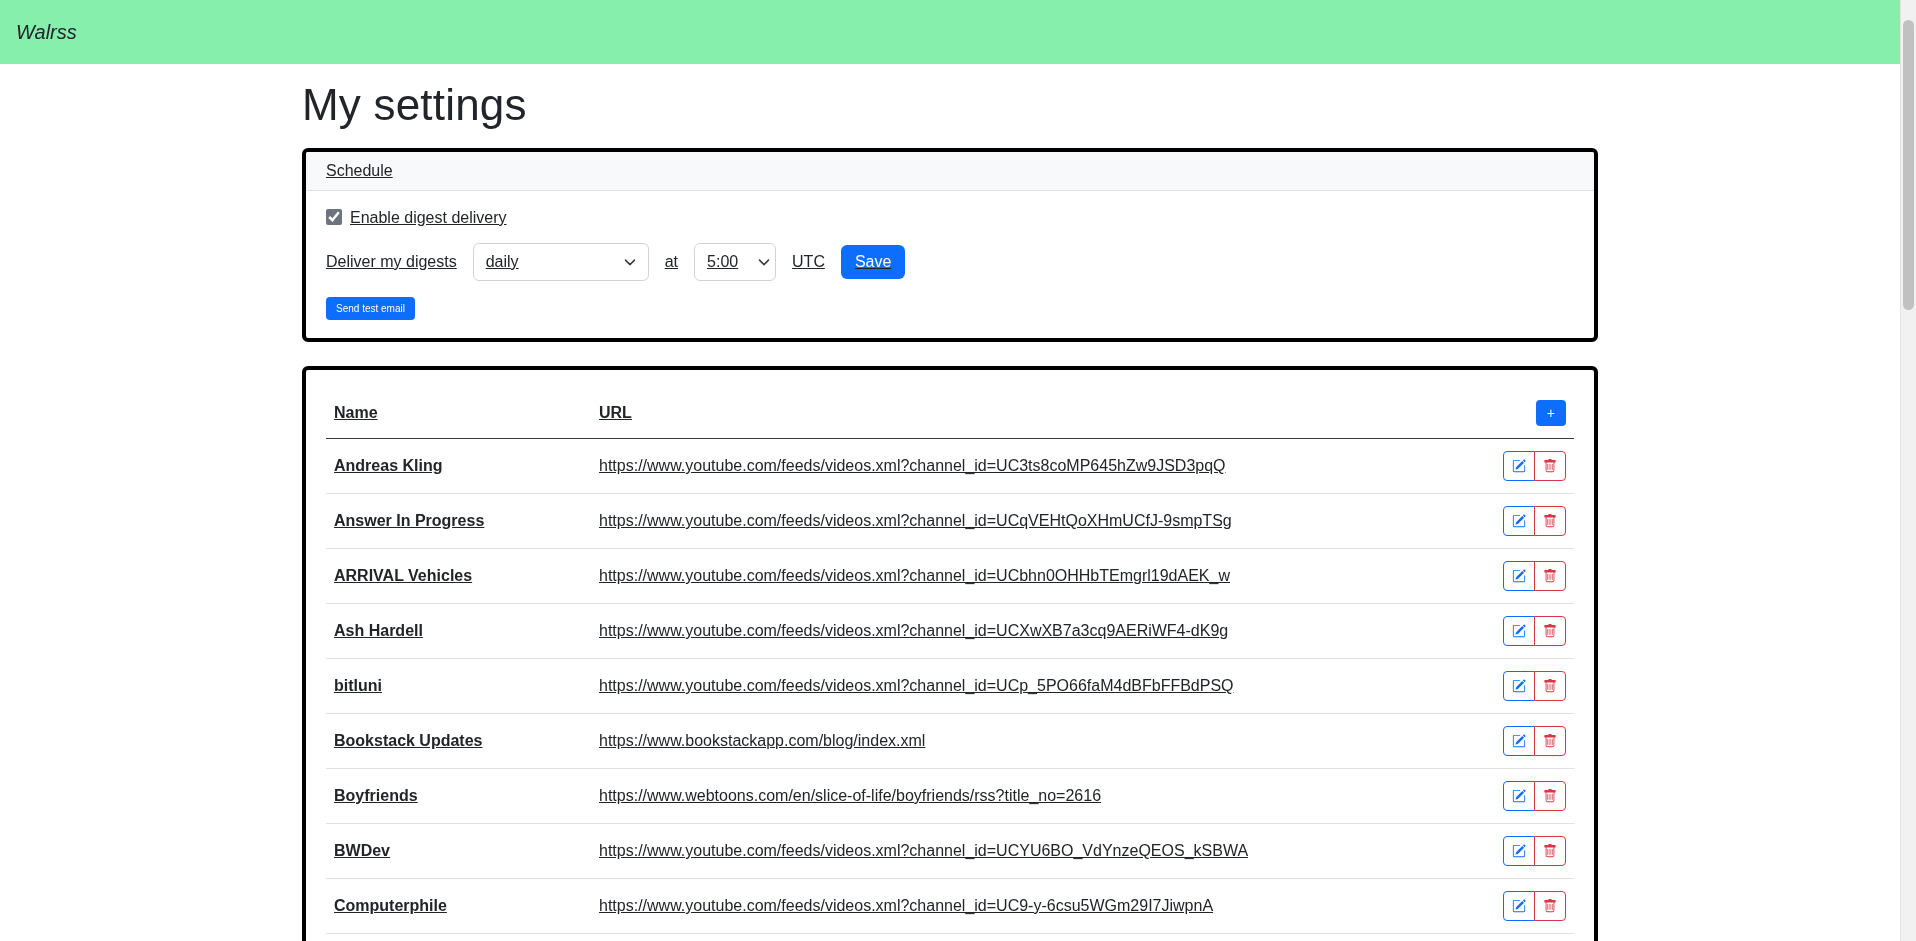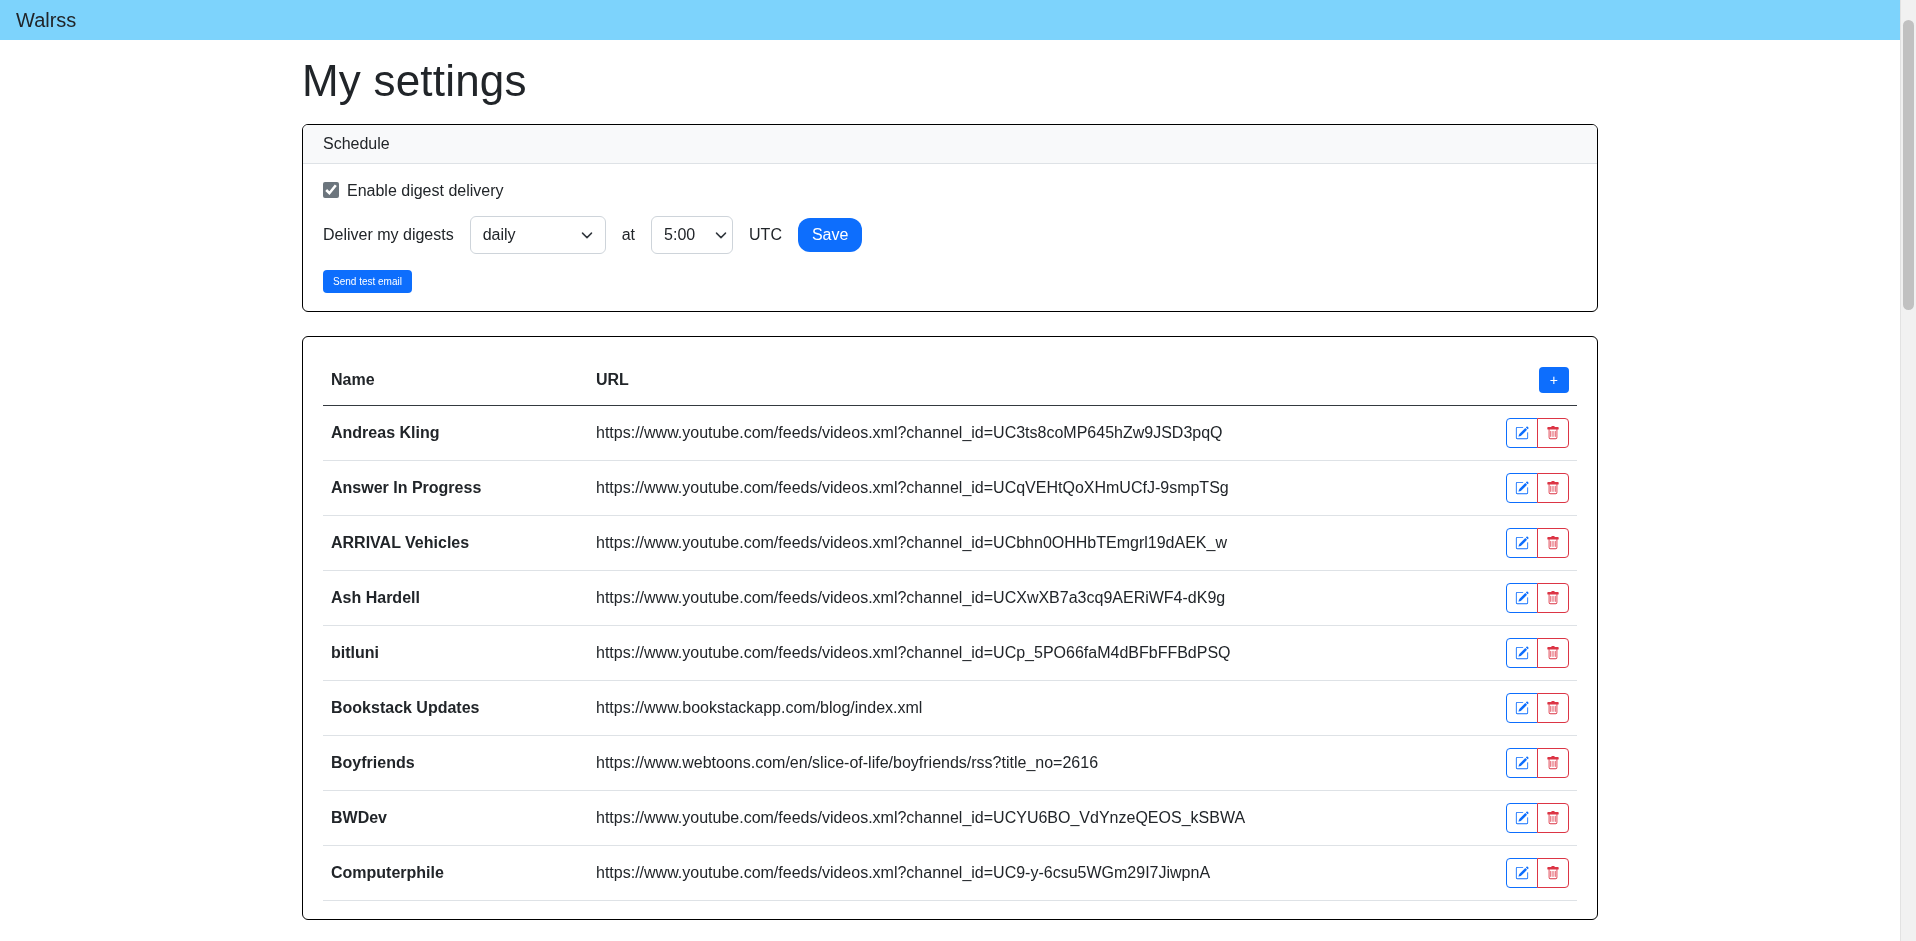--- a/index.html
+++ b/index.html
@@ -7,55 +7,55 @@
   body {
     width:1916px; height:941px; overflow:hidden;
     font-family:"Liberation Sans", sans-serif;
     font-size:16px; color:#212529; background:#fff;
     position:relative;
   }
   .viewport { width:1900px; height:941px; overflow:hidden; }
 
   
   .navbar {
-    height:40px; background:#7dd3fc;
-    display:flex; align-items:center; padding:0 16px;
+    height:64px; background:#86efac;
+    display:flex; align-items:center; padding:0 16px;font-style:italic;
   }
   .navbar-brand { font-size:20px; color:#212529; text-decoration:none; cursor:pointer; }
 
   
   .container { width:1320px; margin:0 auto; padding:0 12px; }
 
   h1.page-title { font-size:44px; font-weight:500; margin:16px 0 18px; letter-spacing:.2px; }
 
   
   .card {
-    border:1px solid #000000; border-radius:6px; background:#fff;
-    margin-bottom:24px; overflow:hidden;
+    border:4px solid #000000; border-radius:6px; background:#fff;
+    margin-bottom:24px; overflow:hidden;text-decoration:underline;
   }
   .card-header {
     background:#f8f9fa; border-bottom:1px solid #dee2e6;
     padding:10px 20px; font-size:16px;
   }
   .card-body { padding:18px 20px; }
 
   
   .check-row { display:flex; gap:8px; }
   .check-row input[type=checkbox] { width:16px; height:16px; margin:0; accent-color:#6c757d; }
   .deliver-row { display:flex; align-items:center; gap:16px; margin-top:16px; }
   .fake-select {
     display:inline-flex; align-items:center; justify-content:space-between; gap:20px;
     border:1px solid #ced4da; border-radius:6px; background:#fff;
     padding:7px 12px; min-height:38px; cursor:pointer;
   }
-  .fake-select.freq { width:136px; }
+  .fake-select.freq { width:176px; }
   .fake-select.time { width:82px; }
   .chevron { display:inline-flex; }
 
-  .btn { border:none; border-radius:12px; cursor:pointer; font-family:inherit; }
+  .btn { border:none; border-radius:6px; cursor:pointer; font-family:inherit; }
   .btn-primary { background:#0d6efd; color:#fff; }
   .btn-save { font-size:16px; padding:8px 14px; }
   .btn-test { font-size:10px; padding:6px 10px; margin-top:16px; border-radius:4px; }
   .btn-add { font-size:14px; padding:5px 11px; border-radius:4px; }
 
   
   table.feeds { width:100%; border-collapse:collapse; }
   table.feeds th, table.feeds td { text-align:left; padding:12px 8px; vertical-align:middle; }
   table.feeds thead th { border-bottom:1px solid #343a40; font-weight:700; }
   table.feeds tbody td { border-bottom:1px solid #dee2e6; }

